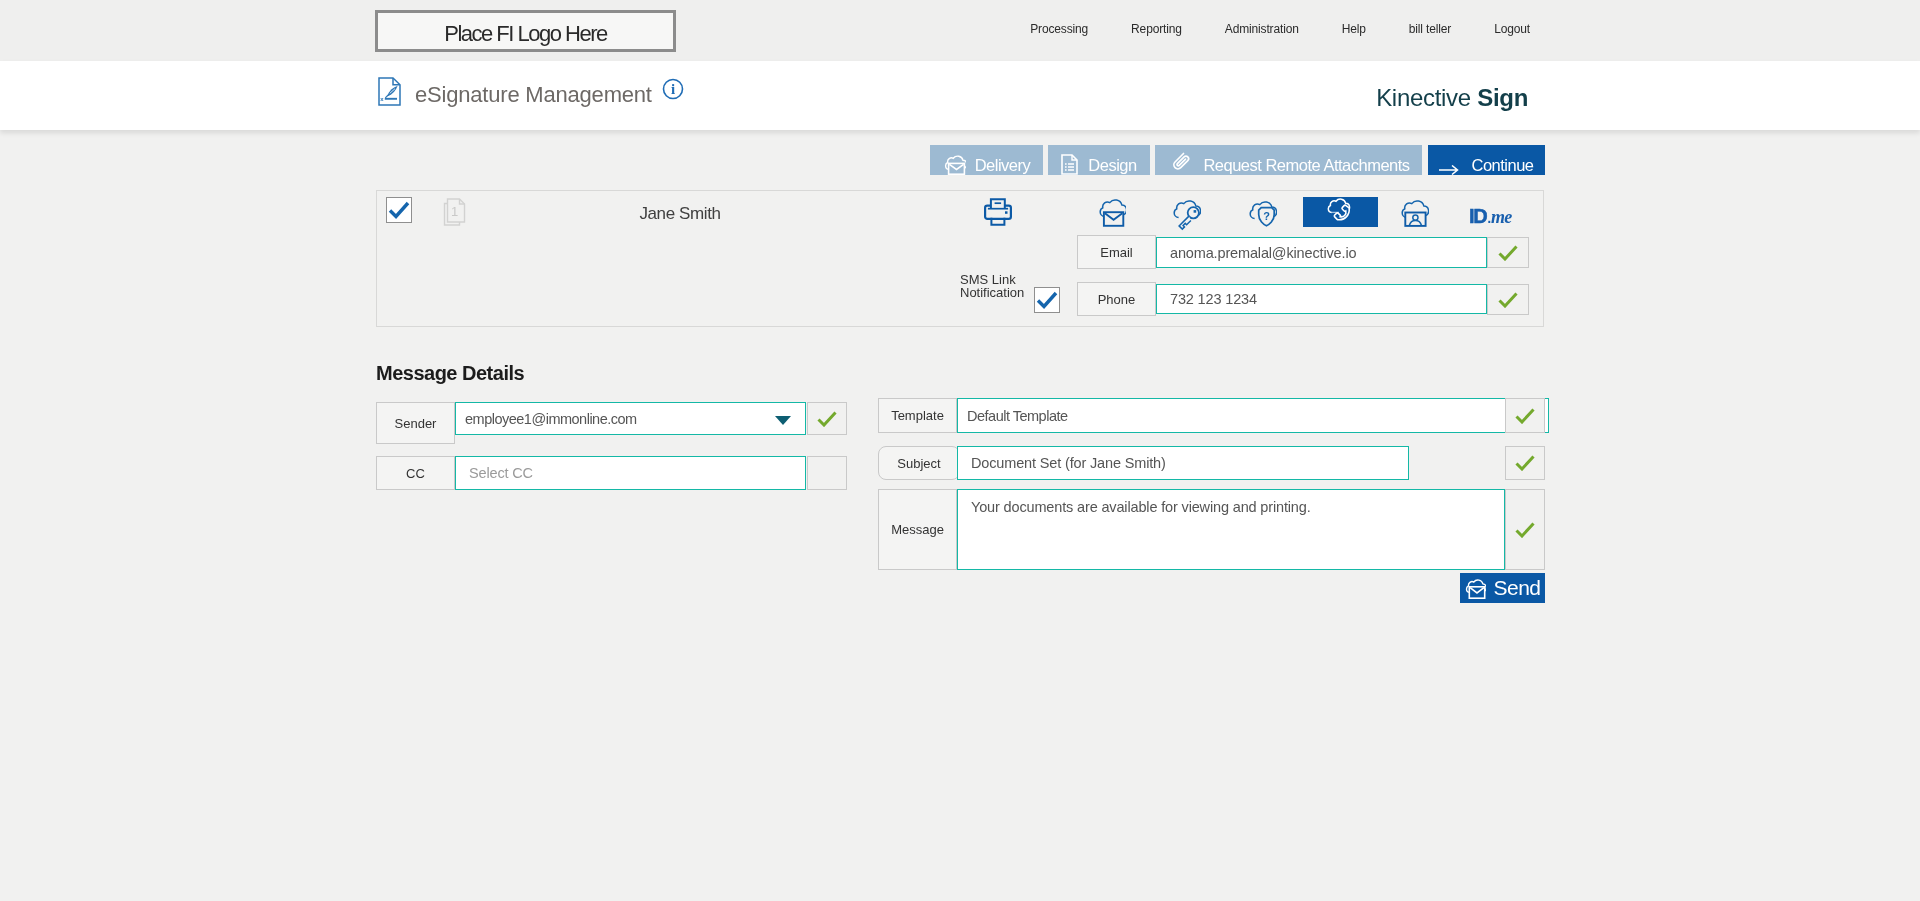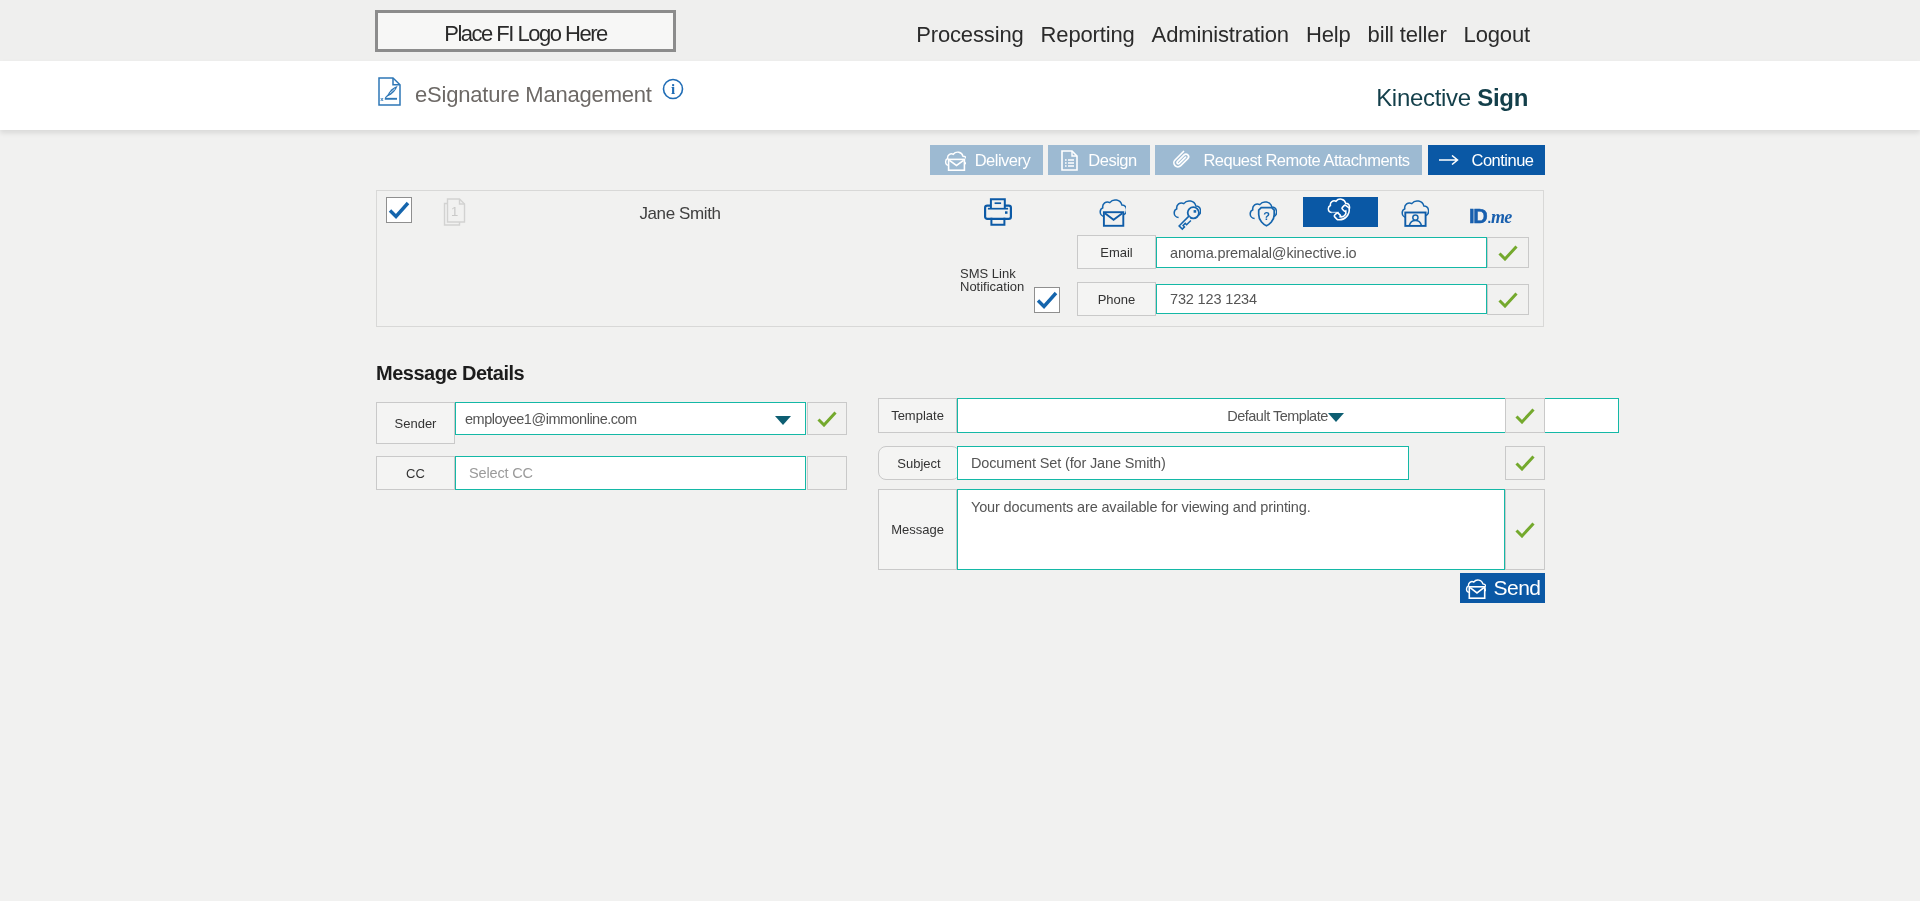--- a/index.html
+++ b/index.html
@@ -1,25 +1,25 @@
 <!DOCTYPE html>
 <html><head>
 <meta charset="utf-8">
 <style>
 * { margin:0; padding:0; box-sizing:border-box; }
 html,body { width:1920px; height:901px; background:#f1f1f0; font-family:"Liberation Sans", sans-serif; overflow:hidden; }
 .abs { position:absolute; }
 #page { position:relative; width:1920px; height:901px; }
 #topbar { left:0; top:0; width:1920px; height:61px; background:#efefee; }
 #logobox { left:375px; top:10px; width:301px; height:42px; border:3px solid #8c8c8c; background:#f7f7f6; display:flex; align-items:center; justify-content:center; font-size:22px; letter-spacing:-1.5px; color:#2a2a2a; padding-top:6px; }
-#nav { right:390px; top:22px; display:flex; gap:17px; font-size:22px; letter-spacing:-0.15px; color:#2b2b2b; }
+#nav { right:390px; top:22px; display:flex; gap:43px; font-size:12px; letter-spacing:-0.15px; color:#2b2b2b; }
 #whiteband { left:0; top:61px; width:1920px; height:69px; background:#ffffff; box-shadow:0 3px 5px rgba(0,0,0,0.10); }
 #esig-title { left:415px; top:82px; font-size:22px; letter-spacing:-0.2px; color:#6d6966; }
 #kinective { right:392px; top:84px; font-size:24px; color:#133f4a; letter-spacing:-0.3px; }
-.tbtn { top:145px; height:30px; background:#9dbad2; color:#ffffff; font-size:16.5px; letter-spacing:-0.5px; display:flex; align-items:center; justify-content:center; }
+.tbtn { top:145px; height:30px; background:#9dbad2; color:#ffffff; font-size:16.5px; letter-spacing:-0.5px; display:flex; align-items:flex-end; justify-content:center; }
 .tbtn.dark { background:#0a58a5; }
 #panel { left:376px; top:190px; width:1168px; height:137px; border:1px solid #d8d8d7; }
 .cb { width:26px; height:26px; background:#ffffff; border:1px solid #8f8f8f; display:flex; align-items:center; justify-content:center; }
 .label-cell { background:#f4f4f3; border:1px solid #c9c9c9; display:flex; align-items:center; justify-content:center; font-size:13px; color:#333; }
 .input-cell { background:#ffffff; border:1px solid #14b8a6; display:flex; align-items:center; font-size:14.5px; letter-spacing:-0.15px; color:#555; padding-left:13px; }
 .input-cell.dd { padding-left:9px; letter-spacing:-0.5px; }
 .check-cell { background:#f1f1f0; border:1px solid #c9c9c9; display:flex; align-items:center; justify-content:center; }
 .tri { width:0; height:0; border-left:8px solid transparent; border-right:8px solid transparent; border-top:9px solid #0d5e72; position:relative; top:2px; }
 #msgdetails { left:376px; top:362px; font-size:20px; font-weight:bold; letter-spacing:-0.5px; color:#1c1c1c; }
 .ph { color:#9a9a9a; }
@@ -135,21 +135,21 @@
   <div class="abs" style="left:1469px; top:205px; width:50px; font-size:20px; color:#185fae; letter-spacing:-1.2px;"><b style="-webkit-text-stroke:0.5px #185fae;">ID</b>.<span style="font-family:'Liberation Serif',serif; font-style:italic; font-weight:bold; font-size:18px; letter-spacing:-0.8px;">me</span></div>
 
   <div class="abs label-cell" style="left:1077px; top:235px; width:79px; height:34px;">Email</div>
   <div class="abs input-cell" style="left:1156px; top:237px; width:331px; height:31px;">anoma.premalal@kinective.io</div>
   <div class="abs check-cell" style="left:1487px; top:237px; width:42px; height:31px;">
     <svg width="20" height="16" viewBox="0 0 20 16">
         <path d="M1.5 8.5 L7 14 L18.5 1.5" fill="none" stroke="#74a92d" stroke-width="3"></path>
       </svg>
   </div>
 
-  <div class="abs" style="left:960px; top:268px; width:80px; font-size:13px; color:#333; line-height:12.5px;">SMS Link<br>Notification</div>
+  <div class="abs" style="left:960px; top:274px; width:80px; font-size:13px; color:#333; line-height:12.5px;">SMS Link<br>Notification</div>
   <div class="abs cb" style="left:1034px; top:287px;">
     <svg width="22" height="18" viewBox="0 0 22 18">
         <path d="M2 9.5 L8 15.5 L20 2" fill="none" stroke="#1565ad" stroke-width="3.4"></path>
       </svg>
   </div>
   <div class="abs label-cell" style="left:1077px; top:282px; width:79px; height:34px;">Phone</div>
   <div class="abs input-cell" style="left:1156px; top:284px; width:331px; height:30px;">732 123 1234</div>
   <div class="abs check-cell" style="left:1487px; top:284px; width:42px; height:31px;">
     <svg width="20" height="16" viewBox="0 0 20 16">
         <path d="M1.5 8.5 L7 14 L18.5 1.5" fill="none" stroke="#74a92d" stroke-width="3"></path>
@@ -169,21 +169,21 @@
       </svg>
   </div>
 
   <div class="abs label-cell" style="left:376px; top:456px; width:79px; height:34px;">CC</div>
   <div class="abs input-cell" style="left:455px; top:456px; width:351px; height:34px;">
       <span class="ph">Select CC</span>
     </div>
   <div class="abs check-cell" style="left:807px; top:456px; width:40px; height:34px;"></div>
 
   <div class="abs label-cell" style="left:878px; top:398px; width:79px; height:35px;">Template</div>
-  <div class="abs input-cell dd" style="left:957px; top:398px; width:662px; height:35px; justify-content:center; padding-right:14px;">
+  <div class="abs input-cell dd" style="left:957px; top:398px; width:592px; height:35px; justify-content:space-between; padding-right:14px;">
       <span>Default Template</span>
       <span class="tri"></span>
     </div>
   <div class="abs check-cell" style="left:1505px; top:398px; width:40px; height:35px;">
     <svg width="20" height="16" viewBox="0 0 20 16">
         <path d="M1.5 8.5 L7 14 L18.5 1.5" fill="none" stroke="#74a92d" stroke-width="3"></path>
       </svg>
   </div>
 
   <div class="abs label-cell" style="left:878px; top:446px; width:82px; height:34px;border-radius:8px;">Subject</div>

